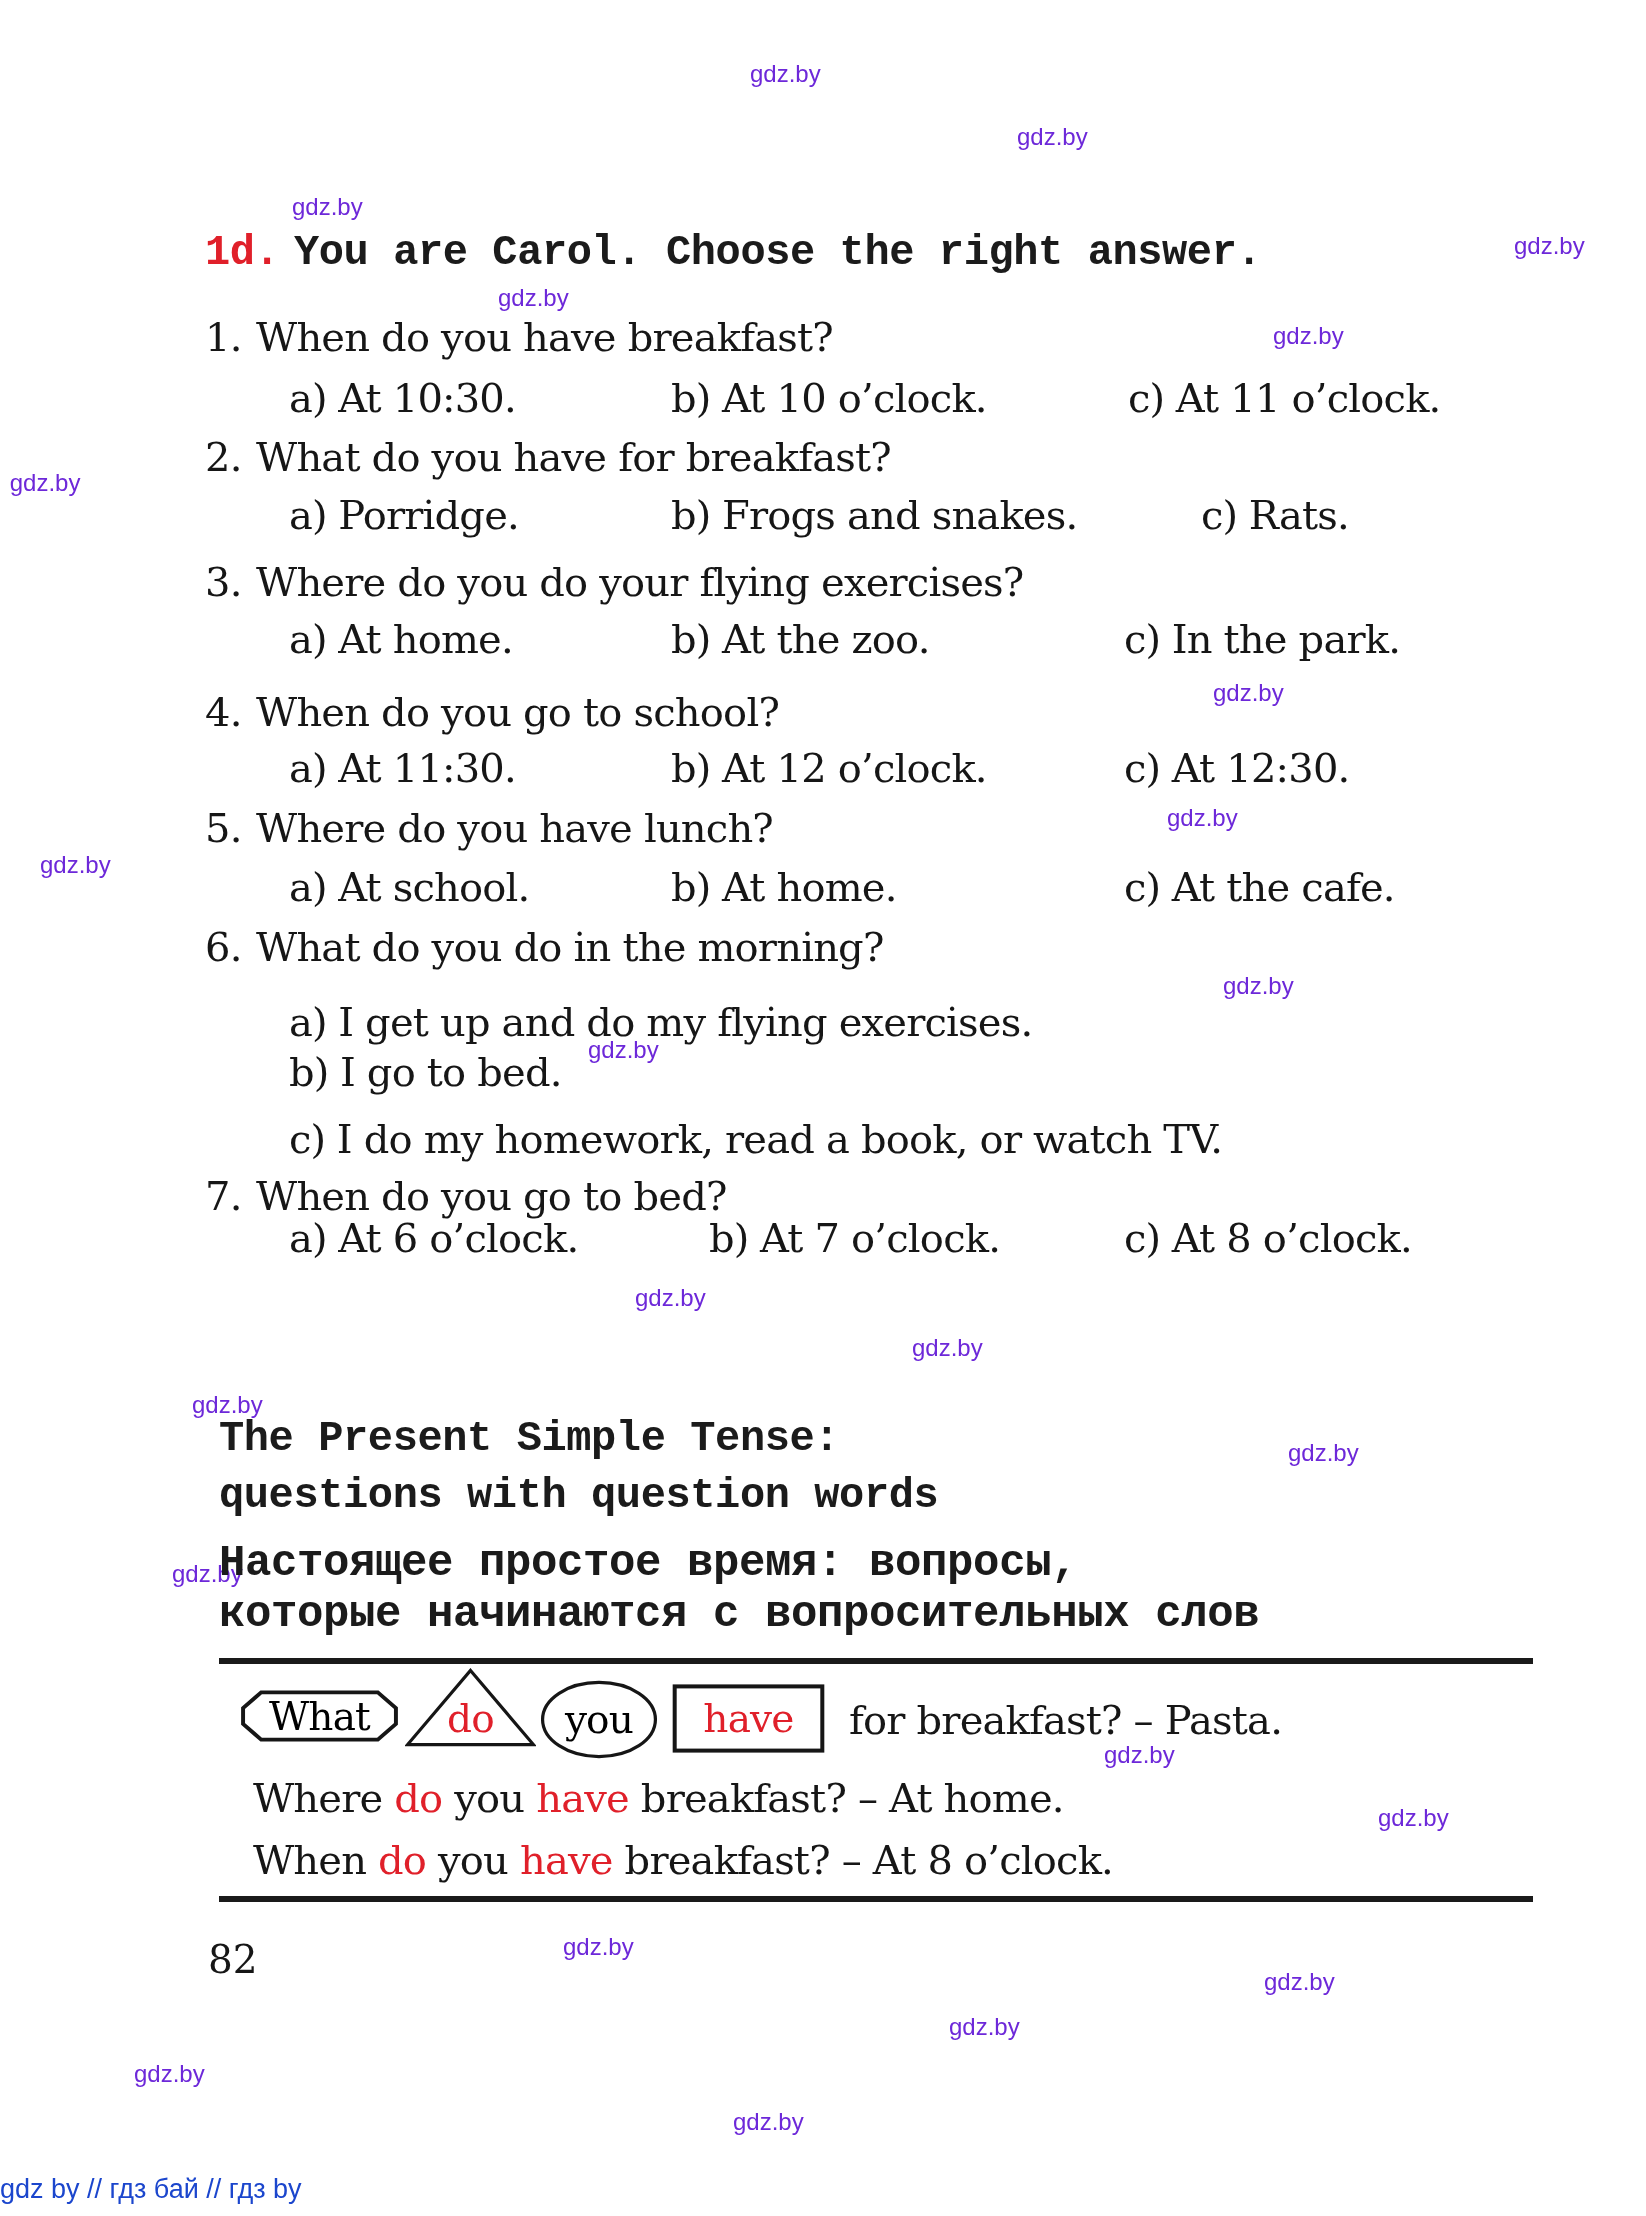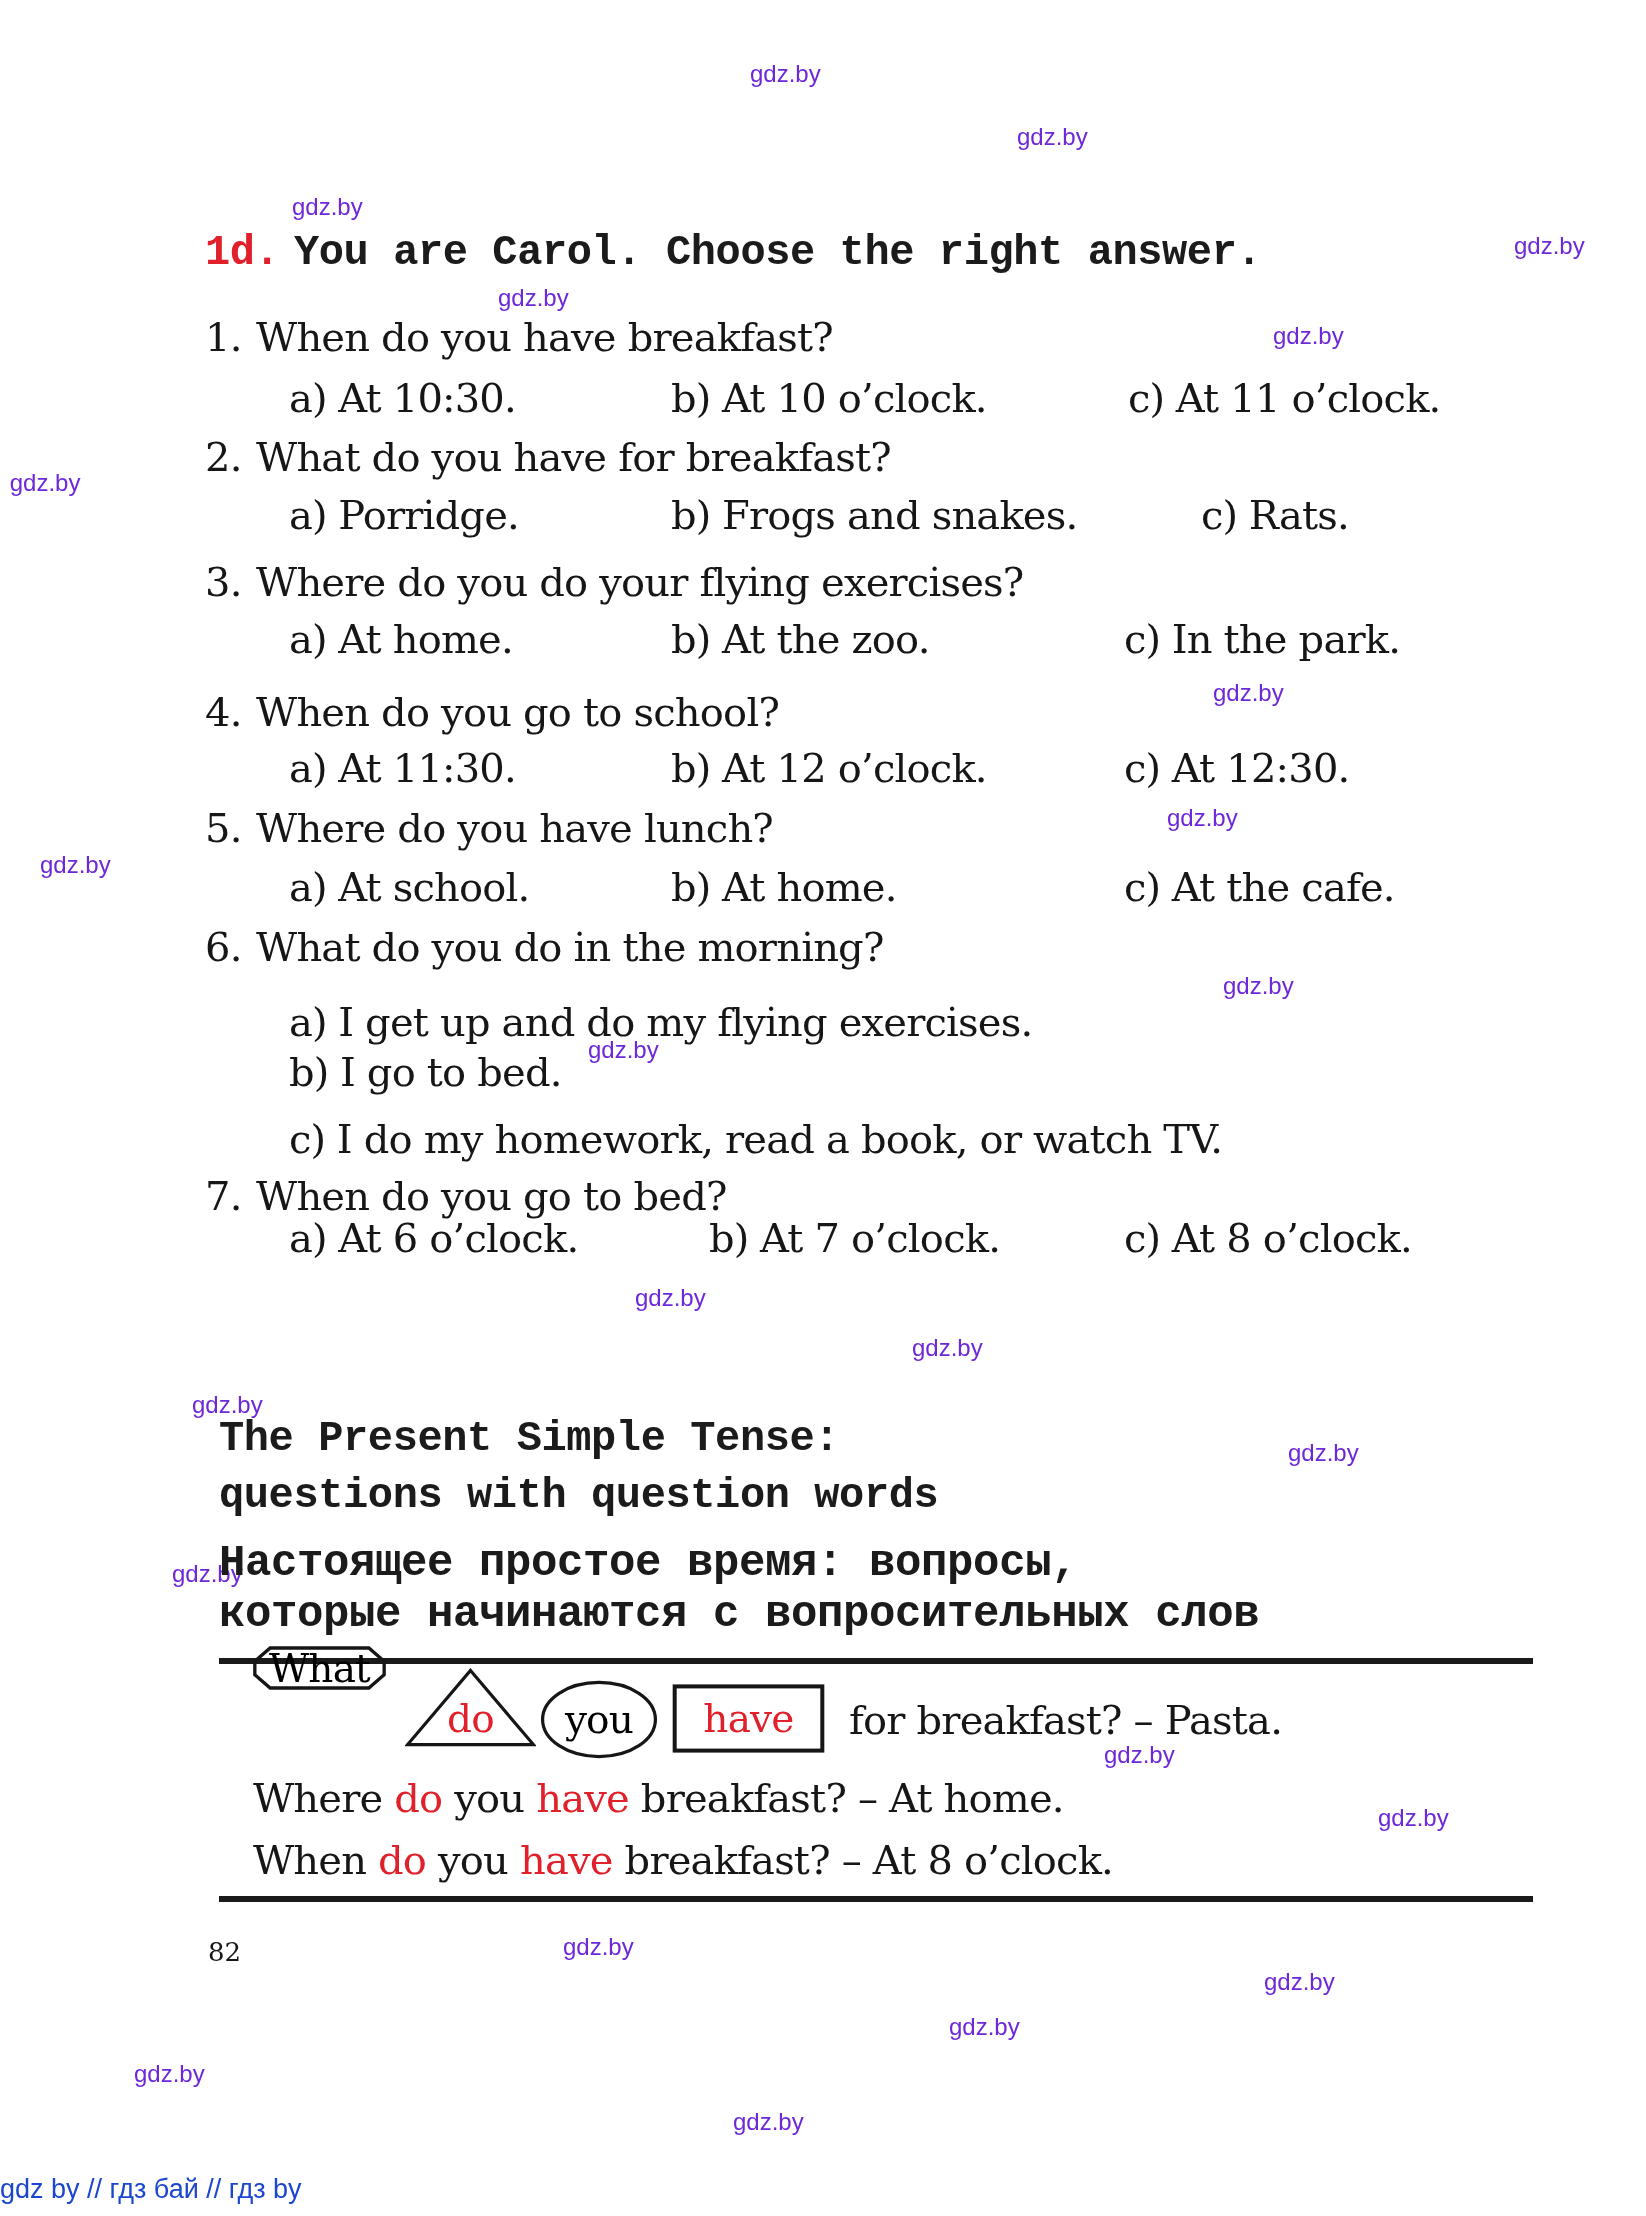--- a/index.html
+++ b/index.html
@@ -15,21 +15,21 @@
          font-family:"Liberation Sans",sans-serif;font-size:26px;color:var(--green,#28d128);}
   .rule{position:absolute;left:219px;width:1314px;height:5.6px;background:#1a1a1a;}
   .gtitle{position:absolute;left:219px;width:1314px;text-align:left;white-space:nowrap;}
   .gtitle.en{font-size:42px;}
   .gtitle.ru{font-size:44px;}
   .shape{position:absolute;}
   .shape svg{position:absolute;left:0;top:0;width:100%;height:100%;}
   .shape .word{position:absolute;left:0;top:0;right:0;bottom:0;display:flex;align-items:center;justify-content:center;
                font-family:"DejaVu Serif",serif;font-size:39px;letter-spacing:-0.8px;}
   .shape .word.low{align-items:flex-end;padding-bottom:6.4px;}
-  .pagenum{position:absolute;left:208px;top:1937px;font-family:"DejaVu Serif",serif;font-size:26px;color:#161616;}
+  .pagenum{position:absolute;left:208px;top:1937px;font-family:"DejaVu Serif",serif;font-size:39px;color:#161616;}
   .footer{position:absolute;left:0;right:0;top:2174px;text-align:left;
           font-family:"Liberation Sans",sans-serif;font-size:27px;color:var(--blue,#1b46cd);}
 </style>
 </head>
 <body>
 
 <div class="page">
 
 
   <div>
@@ -128,21 +128,21 @@
 
 
   <div>
     <div class="gtitle en sansbold" style="top:1415px">The Present Simple Tense:</div>
     <div class="gtitle en sansbold" style="top:1472px">questions with question words</div>
     <div class="gtitle ru sansbold" style="top:1538px">Настоящее простое время: вопросы,</div>
     <div class="gtitle ru sansbold" style="top:1589px">которые начинаются с вопросительных слов</div>
 
     <div class="rule" style="top:1658px"></div>
 
-    <div class="shape" style="left:239px;top:1646px;width:161px;height:44px">
+    <div class="shape" style="left:239px;top:1690px;width:161px;height:52px">
       <svg viewBox="0 0 200 66">
         <polygon points="26,3 174,3 197,23 197,43 174,63 26,63 3,43 3,23" fill="none" stroke="#161616" stroke-width="5"></polygon>
       </svg>
       <span class="word">What</span>
     </div>
     <div class="shape" style="left:405px;top:1668px;width:131px;height:79px">
       <svg viewBox="0 0 162 98">
         <polygon points="81,3 159,95 3,95" fill="none" stroke="#161616" stroke-width="4"></polygon>
       </svg>
       <span class="word low red">do</span>

